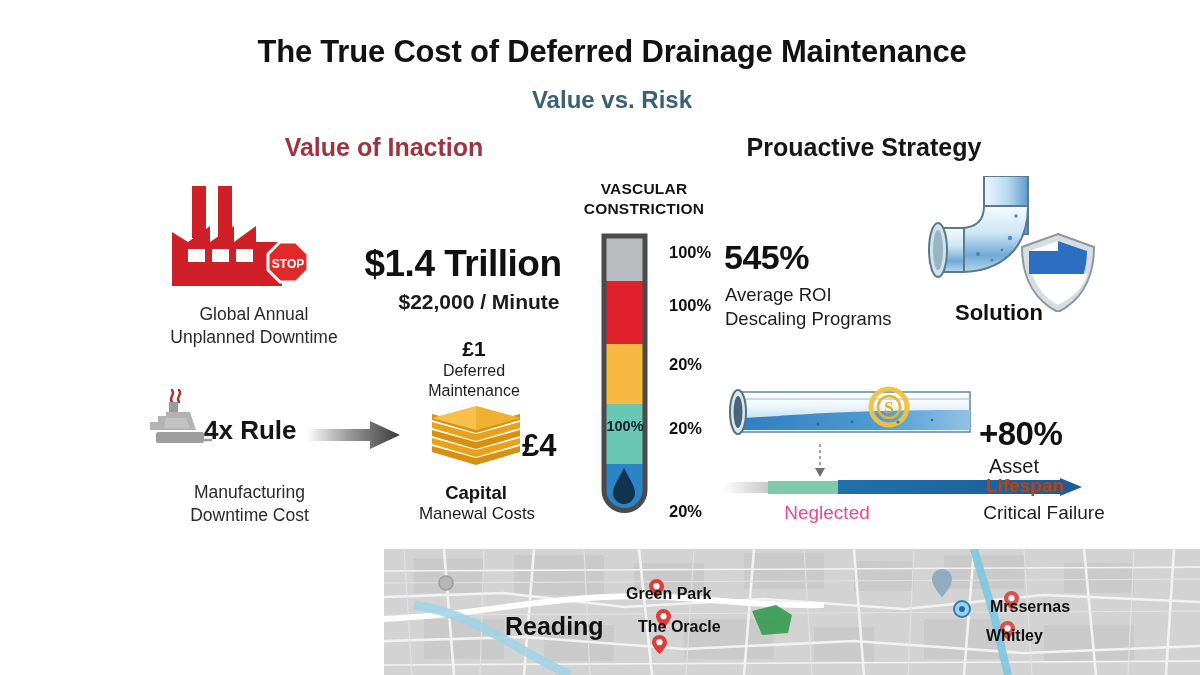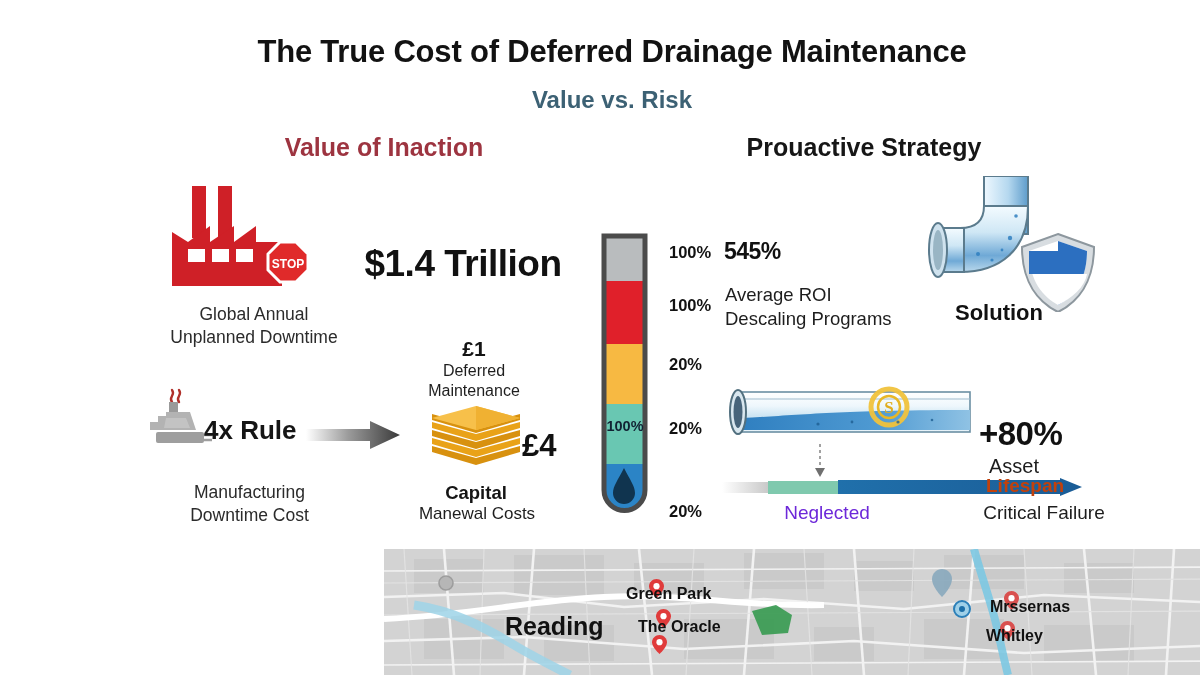--- a/index.html
+++ b/index.html
@@ -66,36 +66,36 @@
   
   #tube-title{left:545px;top:179px;width:150px;text-align:center;
     font-size:15.5px;font-weight:600;line-height:20px;color:#141414;letter-spacing:.2px;}
   #tube{left:576px;top:232px;width:49px;height:286px;}
   #tube svg{display:block;}
   .tube-tick{font-size:16.5px;font-weight:600;color:#121212;left:645px;}
   #tube-inner-label{left:578px;top:418px;width:46px;text-align:center;
     font-size:14.5px;font-weight:600;color:#123;}
 
   
-  #roi-big{left:700px;top:238px;font-size:23px;font-weight:700;color:#111;letter-spacing:-0.5px;}
+  #roi-big{left:700px;top:238px;font-size:34px;font-weight:700;color:#111;letter-spacing:-0.5px;}
   #roi-lines{left:701px;top:283px;width:230px;font-size:18.5px;line-height:23.5px;color:#1d1d1d;}
 
   
   #pipe-elbow{left:900px;top:176px;width:190px;height:136px;}
   #solution-label{left:900px;top:300px;width:150px;text-align:center;
     font-size:22px;font-weight:700;color:#111;}
 
   
   #pipe-h{left:698px;top:386px;width:252px;height:58px;}
   #pct80{left:955px;top:415px;font-size:33px;font-weight:700;color:#111;letter-spacing:-0.5px;}
   #asset-word{left:965px;top:455px;font-size:20px;color:#1d1d1d;}
   #lifespan-word{left:962px;top:475px;font-size:19px;font-weight:600;color:#c2410c;z-index:6;}
   #scale-bar{left:698px;top:478px;width:360px;height:18px;}
   #neglected-label{left:723px;top:502px;width:160px;text-align:center;
-    font-size:19px;color:#6d28d9;}
+    font-size:19px;color:#ec4899;}
   #critfail-label{left:930px;top:502px;width:180px;text-align:center;
     font-size:19px;color:#1d1d1d;}
   #dotted-drop{left:795px;top:444px;width:2px;height:34px;}
 
   
   #map{left:360px;top:549px;width:840px;height:126px;overflow:hidden;background:#cfcfcf;}
   #map svg{display:block;}
   .map-label{position:absolute;font-weight:700;color:#111;}
   #lbl-reading{left:505px;top:612px;font-size:25px;}
   #lbl-greenpark{left:626px;top:585px;font-size:16px;}
@@ -131,20 +131,21 @@
         <text x="20" y="26" font-family="Liberation Sans, sans-serif" font-size="12" font-weight="700" fill="#ffffff" text-anchor="middle">STOP</text>
       </g>
     </svg>
   </div>
   <div class="abs" id="factory-caption">
     <div>Global Annual</div>
     <div>Unplanned Downtime</div>
   </div>
 
   <div class="abs" id="money-big">$1.4 Trillion</div>
+  <div class="abs" id="money-sub">$22,000 / Minute</div>
 
   <div class="abs" id="machine-wrap">
     <svg width="72" height="68" viewBox="0 0 72 68">
       <g fill="none" stroke="#b0302a" stroke-width="2.4" stroke-linecap="round">
         <path d="M22 14 C18 9 26 7 22 2"></path>
         <path d="M29 14 C25 9 33 7 29 2"></path>
       </g>
       <rect x="19" y="14" width="9" height="12" fill="#9a9a9a"></rect>
       <path d="M0 34 L8 34 L8 28 L16 28 L16 24 L40 24 L46 42 L0 42 Z" fill="#b3b3b3"></path>
       <rect x="6" y="44" width="48" height="11" rx="2" fill="#9e9e9e"></rect>
@@ -187,20 +188,24 @@
         <polygon points="48,24 92,12 92,18 48,31 4,18 4,12" fill="#d8910f"></polygon>
         <polygon points="48,4 92,16 48,28 4,16" fill="#f7c04a"></polygon>
         <polygon points="48,4 92,16 48,28" fill="#f0b132"></polygon>
       </g>
     </svg>
   </div>
   <div class="abs" id="coin-right">£4</div>
   <div class="abs" id="coin-cap-1">Capital</div>
   <div class="abs" id="coin-cap-2">Manewal Costs</div>
 
+  <div class="abs" id="tube-title">
+    <div>VASCULAR</div>
+    <div>CONSTRICTION</div>
+  </div>
   <div class="abs" id="tube">
     <svg width="49" height="286" viewBox="0 0 49 286">
       <defs>
         <clipPath id="tubeClip">
           <path d="M4 4 L45 4 L45 258 A20.5 20.5 0 0 1 4 258 Z"></path>
         </clipPath>
       </defs>
       <g clip-path="url(#tubeClip)">
         <rect x="0" y="0" width="49" height="49" fill="#b9bcbe"></rect>
         <rect x="0" y="49" width="49" height="63" fill="#e0202a"></rect>

